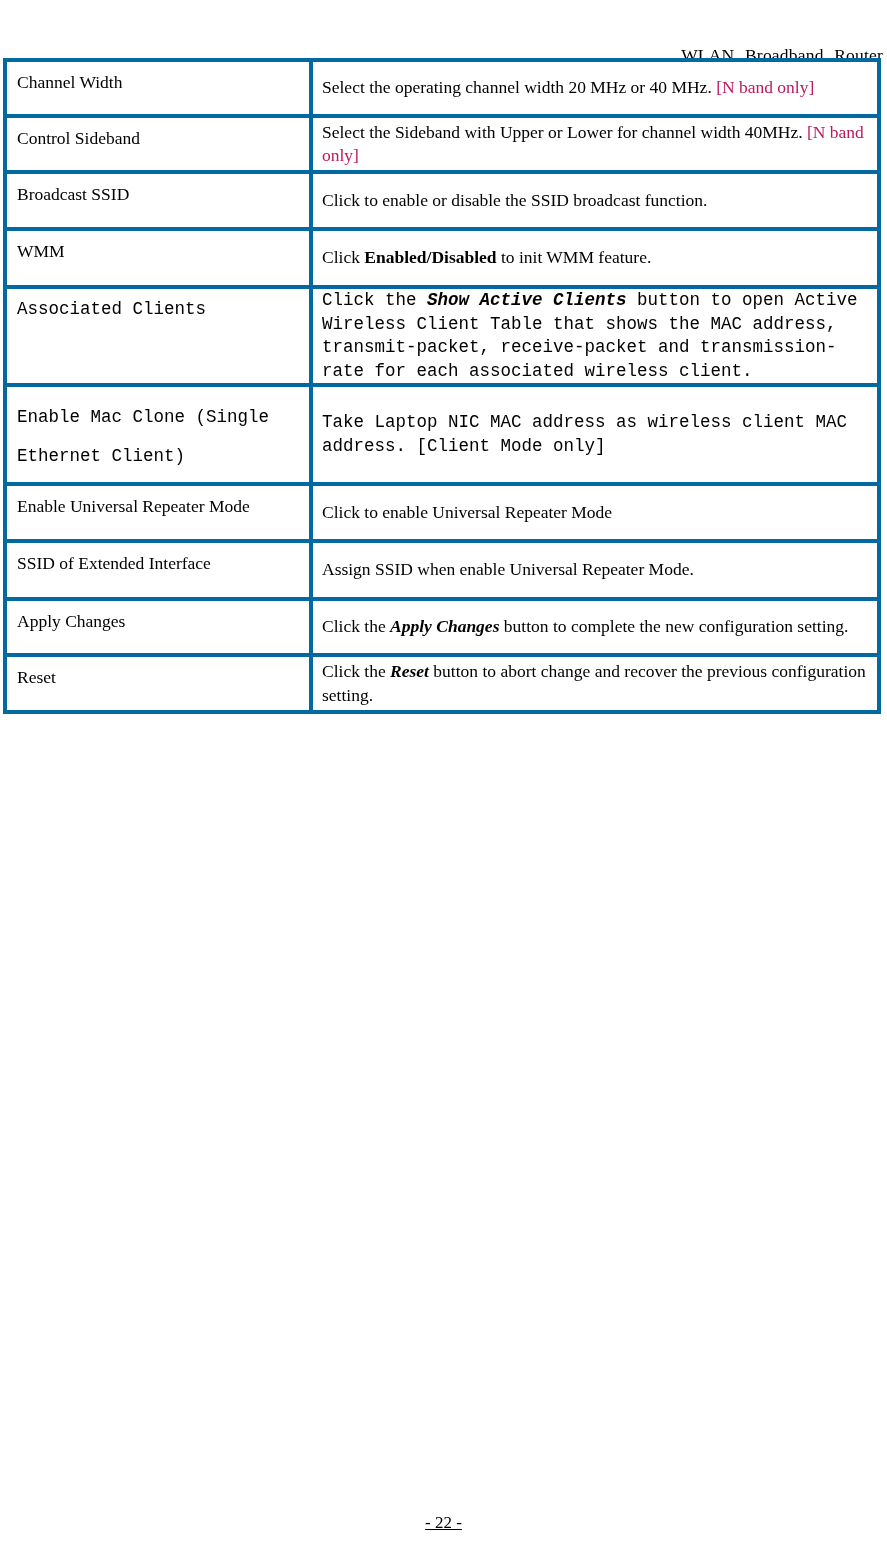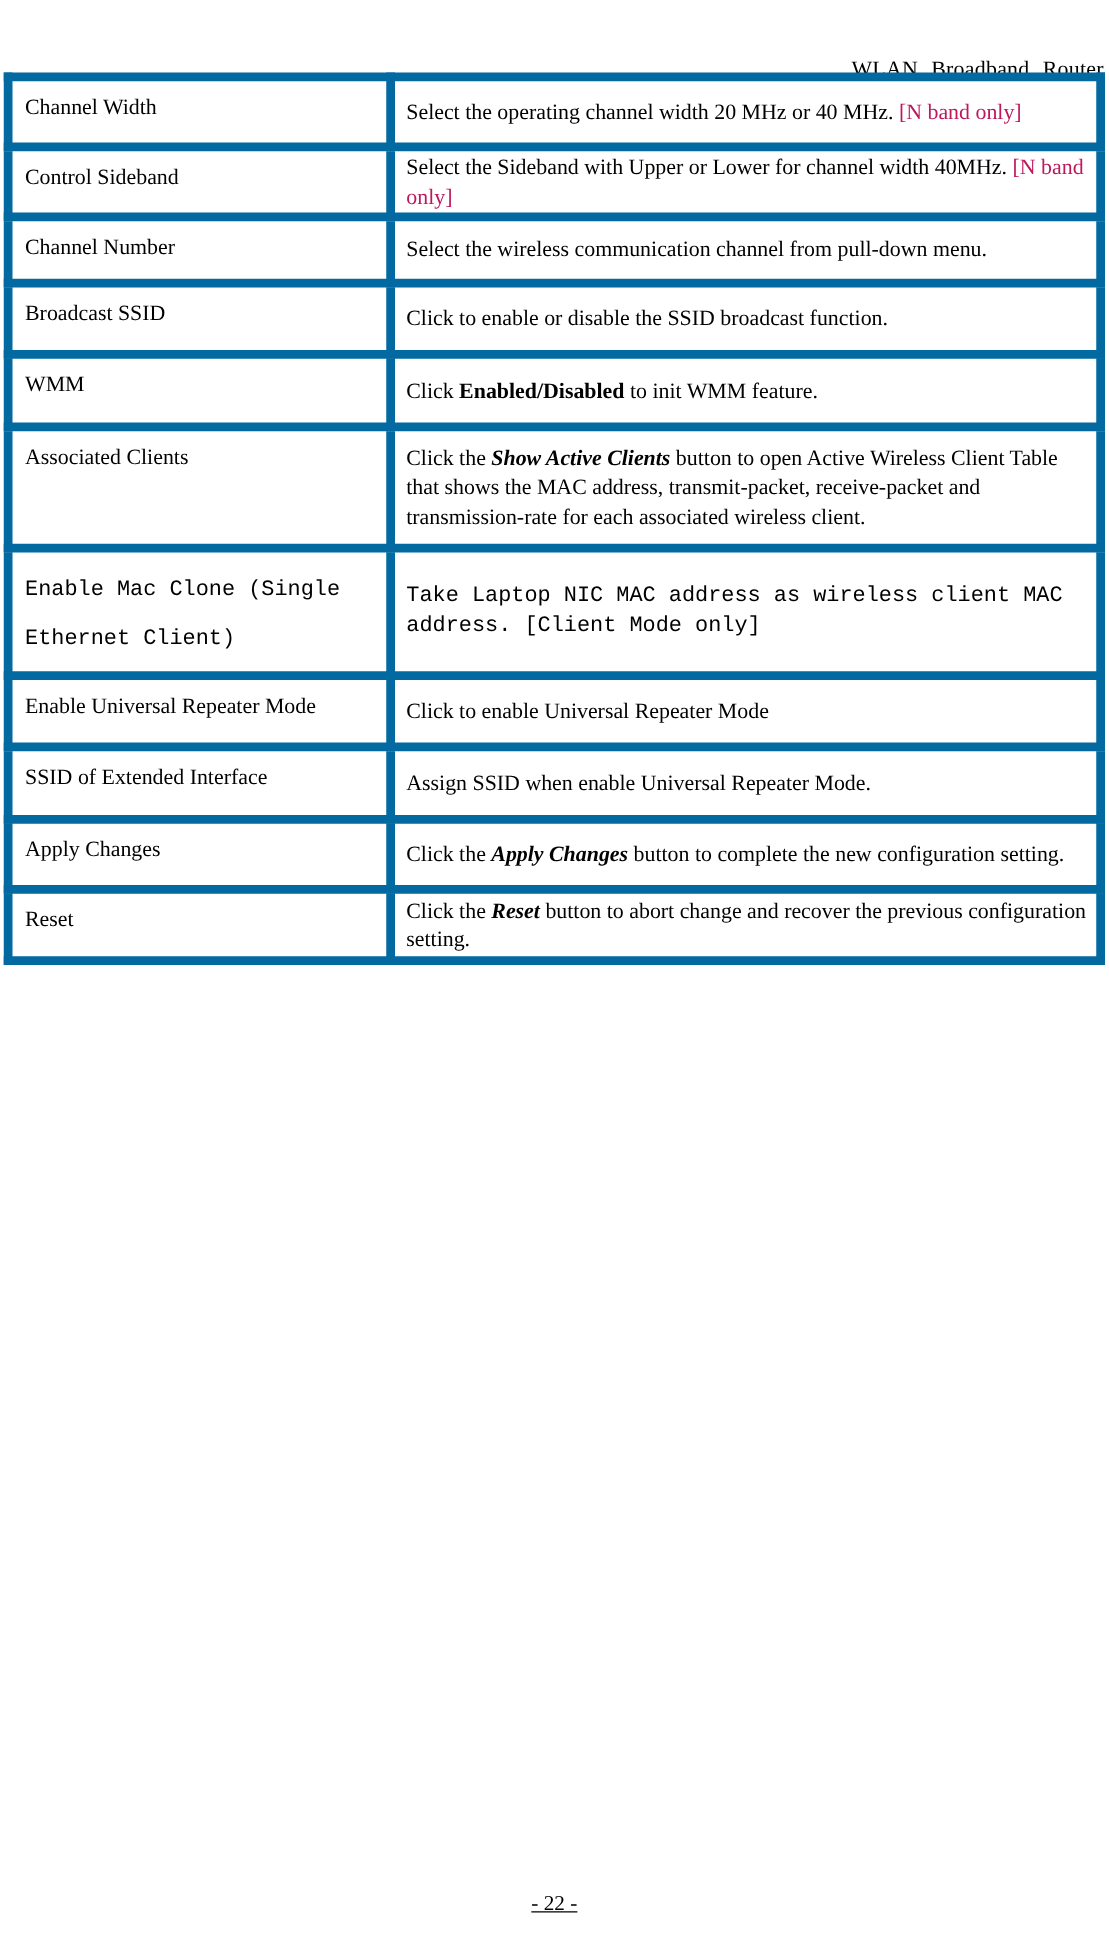--- a/index.html
+++ b/index.html
@@ -38,21 +38,21 @@
   
   .spec-table {
     position: absolute;
     left: 3px;
     top: 58px;
     width: 874px;
     border-collapse: collapse;
     table-layout: fixed;
   }
   .spec-table td {
-    border: 7px solid #0369a1;
+    border: 4px solid #0369a1;
     padding: 0;
     vertical-align: top;
     margin-left: 40px;
   }
   .col-term   { width: 306px; }
   .col-desc   { width: 568px; }
 
   .term-cell {
     padding: 9px 6px 6px 10px;
     font-size: 17.5px;
@@ -78,21 +78,21 @@
   .bi   { font-weight: bold; font-style: italic; }
   .b    { font-weight: bold; }
 
   
   .r0 { height: 56px; }
   .r1 { height: 56px; }
   .r2 { height: 53px; }
   .r3 { height: 57px; }
   .r4 { height: 58px; }
   .r5 { height: 53px; }
-  .r6 { height: 97px; }
+  .r6 { height: 97px; font-family: Liberation Mono, monospace; }
   .r7 { height: 72px; font-family: Liberation Mono, monospace; }
   .r8 { height: 57px; }
   .r9 { height: 58px; }
   .r10 { height: 56px; }
   .r11 { height: 57px; }
 
   
   .page-footer {
     position: absolute;
     left: 0;
@@ -126,28 +126,20 @@
         </td>
       </tr>
       <tr class="r1">
         <td>
           <div class="term-cell">Control Sideband</div>
         </td>
         <td class="desc-td">
           <div class="desc-cell"><span>Select the Sideband with Upper or Lower for channel width 40MHz. </span><span class="blue">[N band only]</span></div>
         </td>
       </tr>
-      <tr class="r2">
-        <td>
-          <div class="term-cell">Channel Number</div>
-        </td>
-        <td class="desc-td">
-          <div class="desc-cell"><span>Select the wireless communication channel from pull-down menu.</span></div>
-        </td>
-      </tr>
       <tr class="r3">
         <td>
           <div class="term-cell">Broadcast SSID</div>
         </td>
         <td class="desc-td">
           <div class="desc-cell"><span>Click to enable or disable the SSID broadcast function.</span></div>
         </td>
       </tr>
       <tr class="r4">
         <td>

